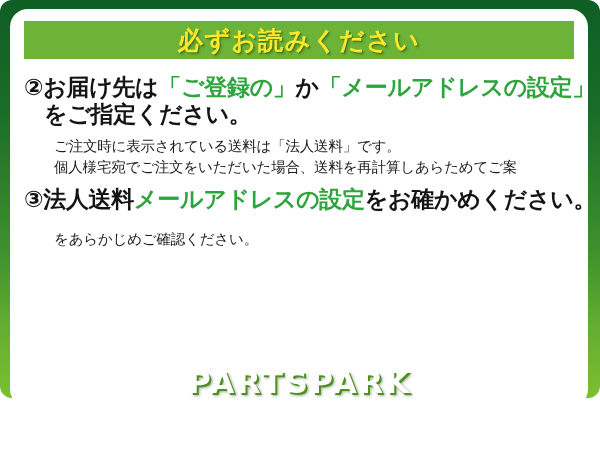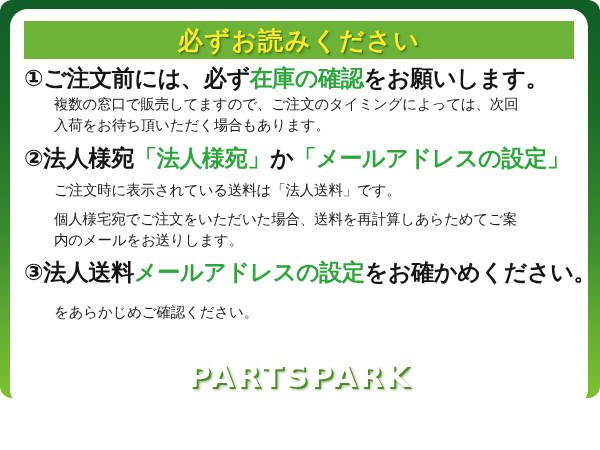--- a/index.html
+++ b/index.html
@@ -104,21 +104,21 @@
   .gap-2 { height: 8px; }
 
   
   .footer {
     position: absolute;
     left: 0;
     bottom: 0;
     width: 600px;
     height: 43px;
     display: flex;
-    align-items: center;
+    align-items: flex-end;
     justify-content: center;
   }
   .brand {
     color: #ffffff;
     font-size: 31px;
     font-weight: bold;
     letter-spacing: 2.5px;
     line-height: 1;
     text-shadow: 2px 2px 0 #4e8f22, 3px 3px 3px rgba(30,70,10,0.40);
     white-space: nowrap;
@@ -130,37 +130,30 @@
 <div class="banner">
 
   <div class="card">
 
     <div class="title-bar">
       <span class="title-text">必ずお読みください</span>
     </div>
 
     <div class="content">
 
-      <div class="item">
-        <div class="item-head">
-          <span>①</span><span>ご注文前には、必ず</span><span class="hl">在庫の確認</span><span>をお願いします。</span>
-        </div>
-        <div class="item-sub">複数の窓口で販売してますので、ご注文のタイミングによっては、次回</div>
-        <div class="item-sub" style="margin-top:0">入荷をお待ち頂いただく場合もあります。</div>
-      </div>
 
       <div class="gap-1"></div>
 
       <div class="item">
         <div class="item-head">
-          <span>②</span><span>法人様宛</span><span class="hl">「法人様宛」</span><span>か</span><span class="hl">「メールアドレスの設定」</span>
+          <span>②</span><span>お届け先は</span><span class="hl">「ご登録の」</span><span>か</span><span class="hl">「メールアドレスの設定」</span>
+          <span class="cont">をご指定ください。</span>
         </div>
         <div class="item-sub" style="margin-top:8px">ご注文時に表示されている送料は「法人送料」です。</div>
-        <div class="item-sub" style="margin-top:8px">個人様宅宛でご注文をいただいた場合、送料を再計算しあらためてご案</div>
-        <div class="item-sub" style="margin-top:0">内のメールをお送りします。</div>
+        <div class="item-sub" style="margin-top:0">個人様宅宛でご注文をいただいた場合、送料を再計算しあらためてご案</div>
       </div>
 
       <div class="gap-2"></div>
 
       <div class="item">
         <div class="item-head">
           <span>③</span><span>法人送料</span><span class="hl">メールアドレスの設定</span><span>をお確かめください。</span>
         </div>
         <div class="item-sub" style="margin-top:16px">をあらかじめご確認ください。</div>
       </div>

